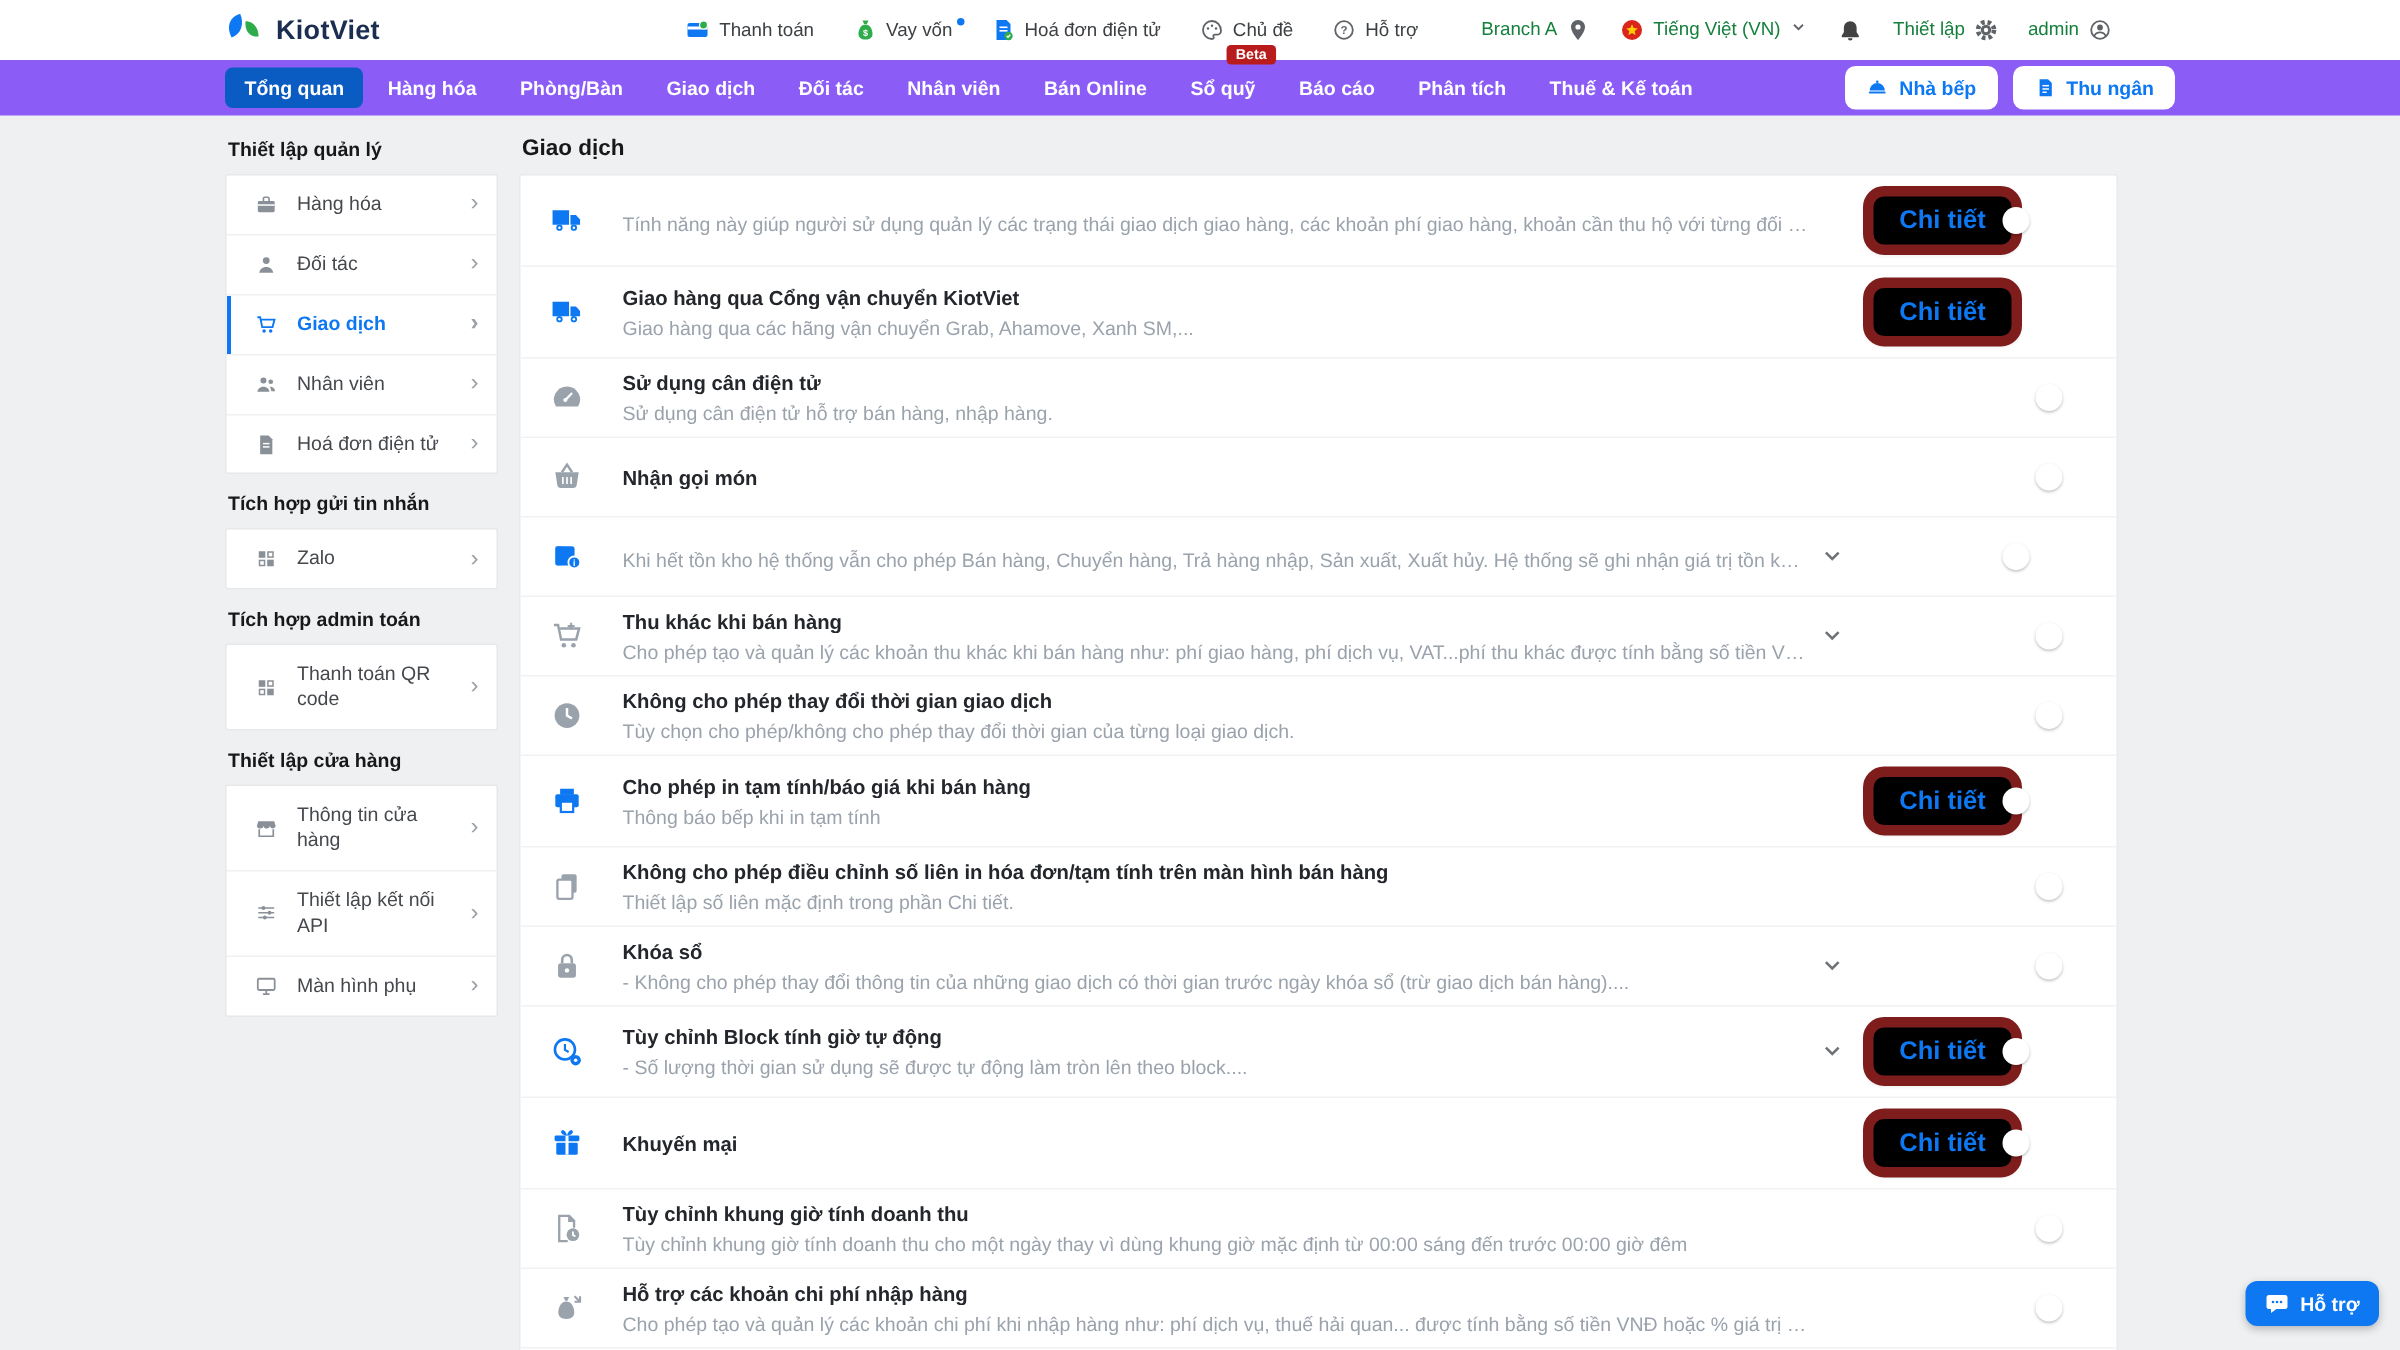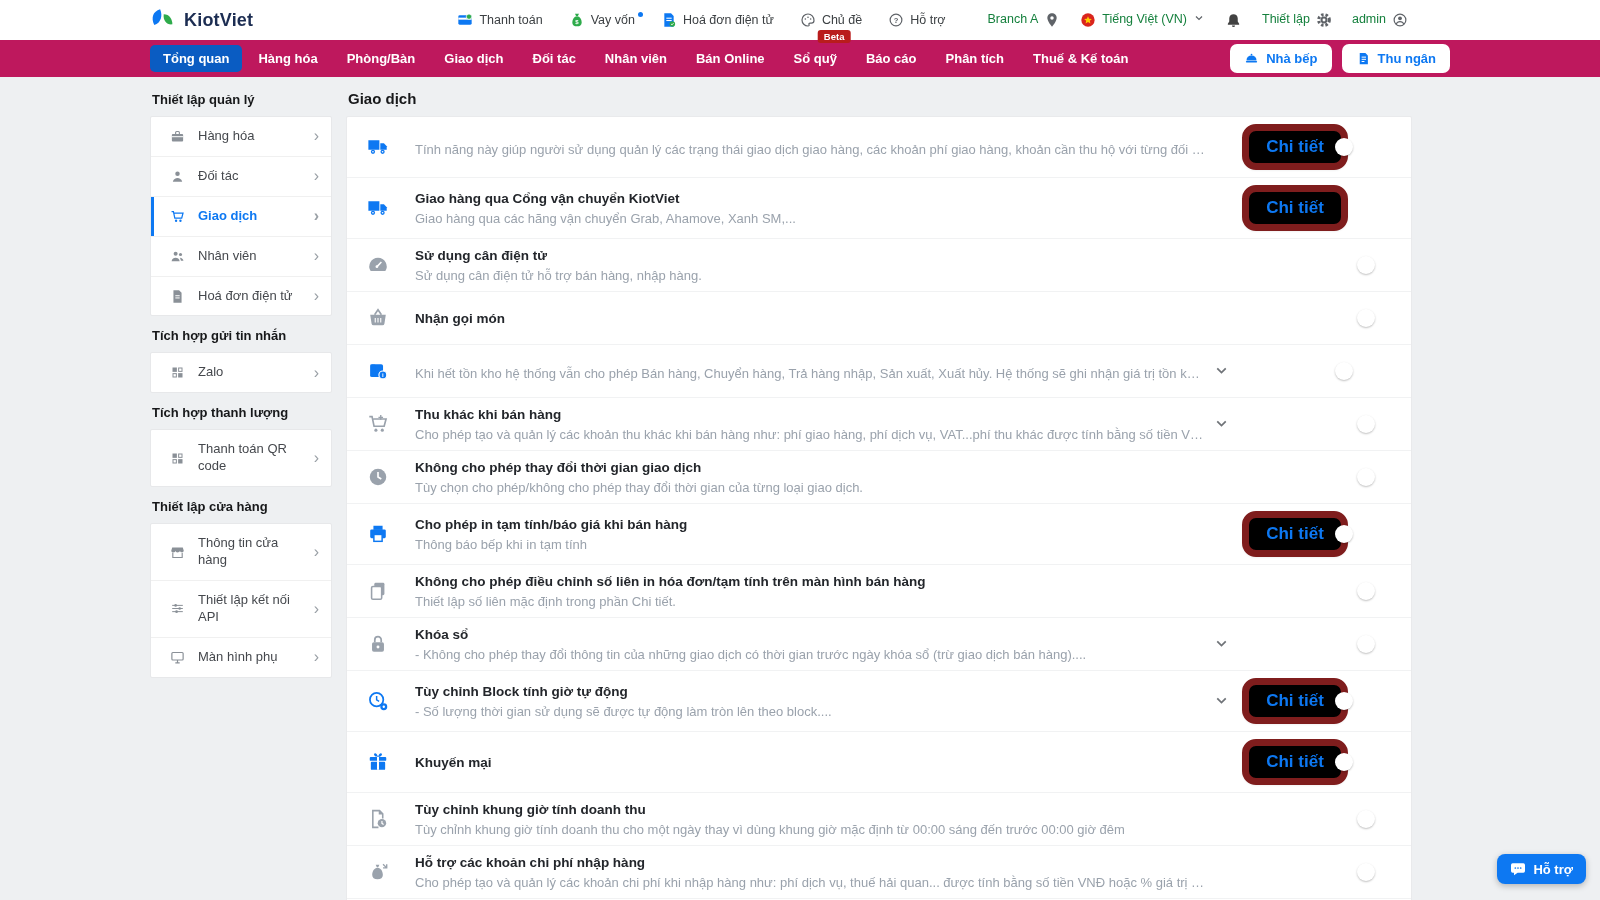--- a/index.html
+++ b/index.html
@@ -14,21 +14,21 @@
   .menu-item{display:flex;align-items:center;gap:6px;font-size:12.5px;color:#3c4043;position:relative;cursor:pointer}
   .menu-item .icn{width:16px;height:16px}
   .dot{position:absolute;top:0px;right:-8px;width:5px;height:5px;border-radius:50%;background:#0d78f2}
   .badge{position:absolute;bottom:-15px;left:55%;transform:translateX(-50%);background:#b91c1c;color:#fff;font-size:9.5px;font-weight:bold;padding:2px 6px;border-radius:3px;z-index:20;line-height:1}
   .topbar-right{margin-left:42px;display:flex;align-items:center;gap:20px}
   .tb-group{display:flex;align-items:flex-start;gap:6px;font-size:12.5px;color:#15803d;cursor:pointer}
   .tb-group .icn{width:16px;height:16px;color:#5f6368}
   .icn{color:#5f6368}
   .icn svg{width:100%;height:100%}
   
-  .nav{height:37px;background:#be185d;display:flex;align-items:center;padding:0 150px;gap:3px}
+  .nav{height:37px;background:#8b5cf6;display:flex;align-items:center;padding:0 150px;gap:3px}
   .nav-tab{color:#fff;font-size:13px;font-weight:bold;padding:6px 13px;border-radius:5px;cursor:pointer;white-space:nowrap}
   .nav-tab.active{background:#0a5cc2}
   .nav-actions{margin-left:auto;display:flex;gap:10px}
   .nav-btn{background:#fff;color:#0d78f2;font-weight:bold;font-size:13px;padding:0 14px;height:29px;border-radius:7px;display:flex;gap:7px;align-items:center;border:none;cursor:pointer;font-family:inherit}
   .nav-btn .icn{width:15px;height:15px;color:#0d78f2}
   
   .content{display:flex;gap:14px;padding:12px 188px 0 150px;height:863px}
   .sidebar{width:182px;flex:none}
   .side-heading{font-size:13px;font-weight:bold;color:#17181a;margin:12px 0 9px 2px}
   .side-heading:first-child{margin-top:3px}
@@ -299,21 +299,21 @@
               <rect x="4" y="4" width="7" height="7" fill="currentColor"></rect>
               <rect x="13.8" y="4.8" width="5.4" height="5.4" fill="none" stroke="currentColor" stroke-width="1.6"></rect>
               <rect x="4.8" y="13.8" width="5.4" height="5.4" fill="none" stroke="currentColor" stroke-width="1.6"></rect>
               <rect x="13" y="13" width="7" height="7" fill="currentColor"></rect>
             </svg>
           </span>
           <span class="lbl">Zalo</span>
           <span class="chev">›</span>
         </div>
       </div>
-      <div class="side-heading">Tích hợp thanh lượng</div>
+      <div class="side-heading">Tích hợp admin toán</div>
       <div class="side-group">
         <div class="side-item">
           <span class="icn">
             <svg viewBox="0 0 24 24">
               <rect x="4" y="4" width="7" height="7" fill="currentColor"></rect>
               <rect x="13.8" y="4.8" width="5.4" height="5.4" fill="none" stroke="currentColor" stroke-width="1.6"></rect>
               <rect x="4.8" y="13.8" width="5.4" height="5.4" fill="none" stroke="currentColor" stroke-width="1.6"></rect>
               <rect x="13" y="13" width="7" height="7" fill="currentColor"></rect>
             </svg>
           </span>

